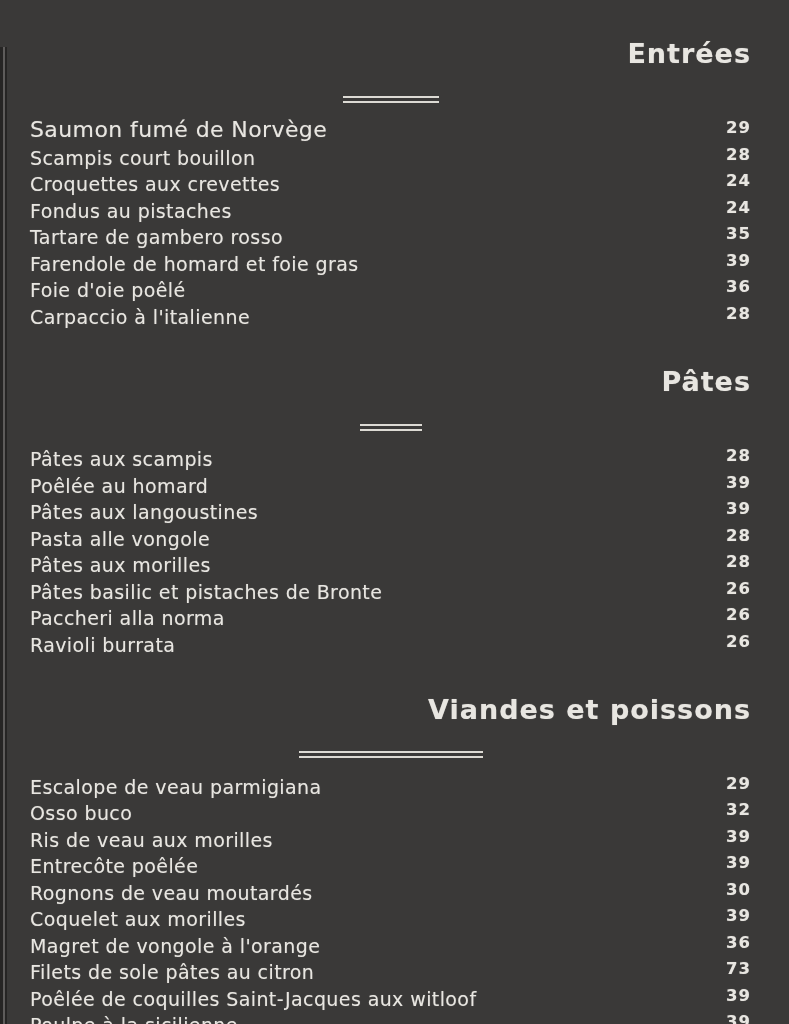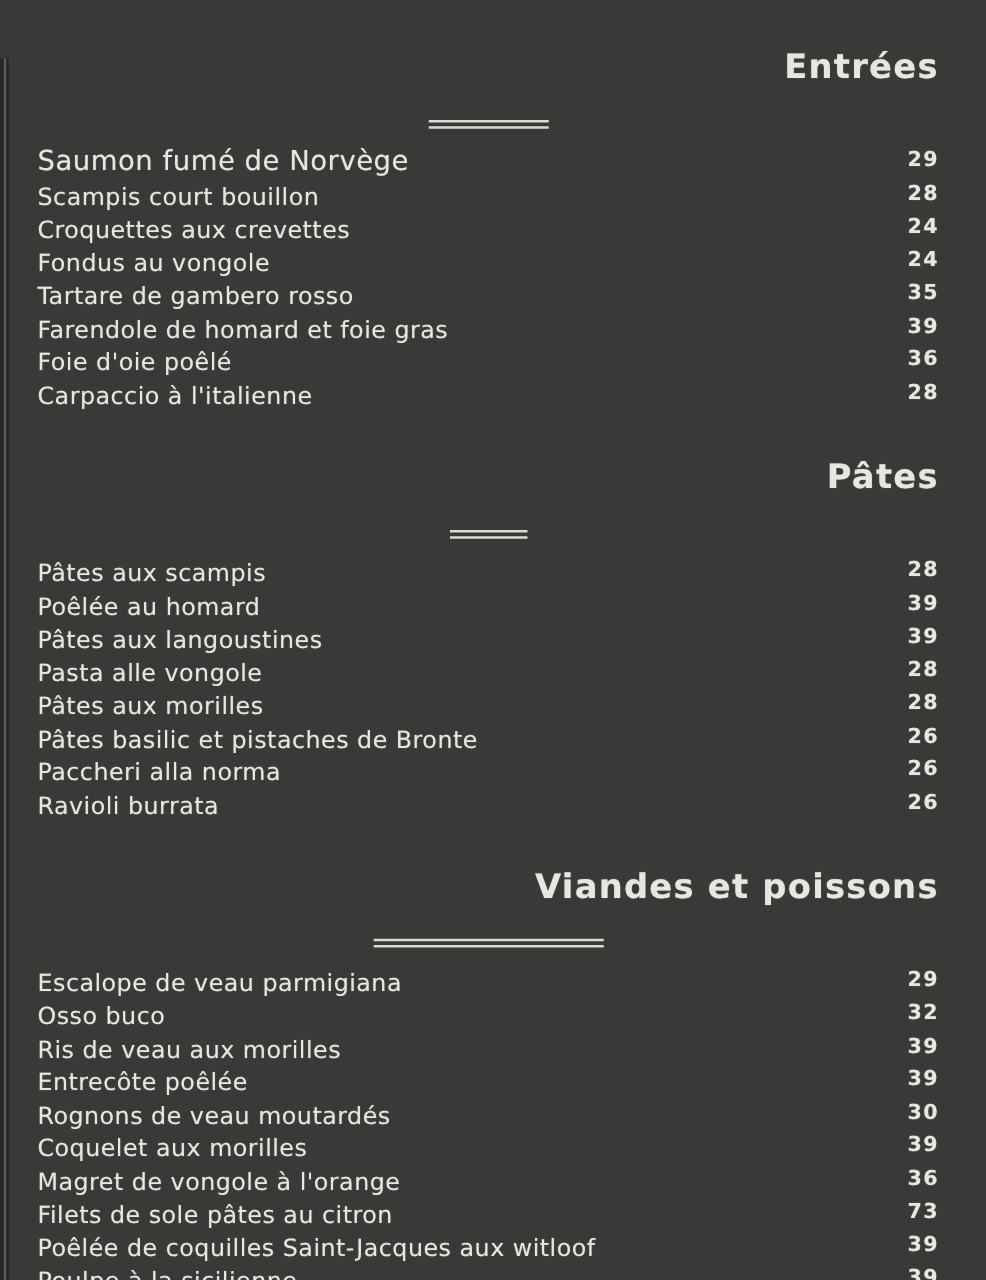--- a/index.html
+++ b/index.html
@@ -105,21 +105,21 @@
     <span class="item-name">Scampis court bouillon</span>
     <span class="item-price">28</span>
   </div>
 
   <div class="row">
     <span class="item-name">Croquettes aux crevettes</span>
     <span class="item-price">24</span>
   </div>
 
   <div class="row">
-    <span class="item-name">Fondus au vongole</span>
+    <span class="item-name">Fondus au pistaches</span>
     <span class="item-price">24</span>
   </div>
 
   <div class="row">
     <span class="item-name">Tartare de gambero rosso</span>
     <span class="item-price">35</span>
   </div>
 
   <div class="row">
     <span class="item-name">Farendole de homard et foie gras</span>

